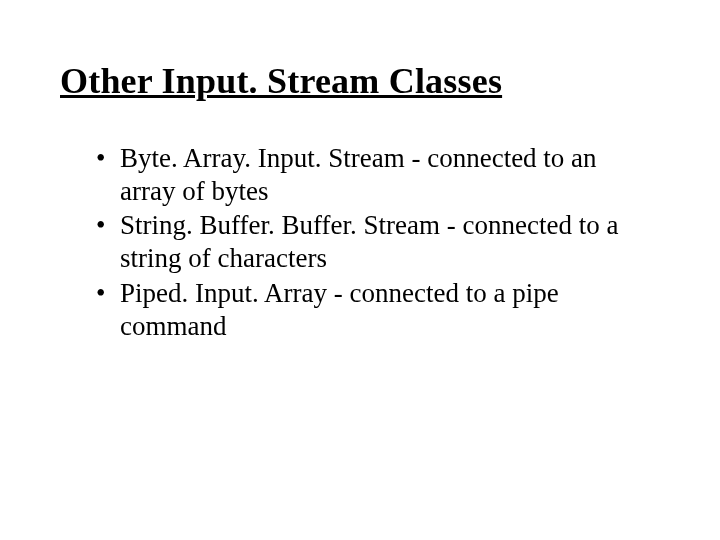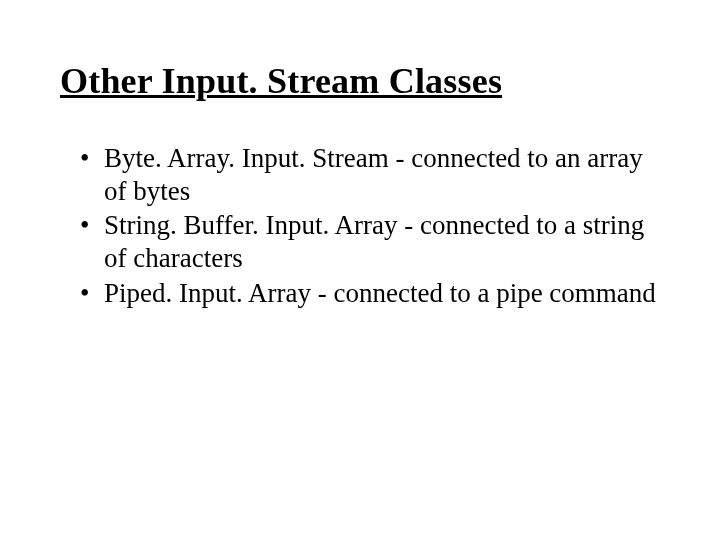--- a/index.html
+++ b/index.html
@@ -18,21 +18,21 @@
     padding: 62px 60px 0 60px;
   }
   .title {
     font-size: 36px;
     text-decoration: underline;
     margin: 0 0 40px 0;
     line-height: 1.1;
     letter-spacing: 0.2px;
   }
   ul.bullets {
-    margin: 0;
+    margin: 16px;
     padding: 0 0 0 20px;
     list-style: none;
   }
   ul.bullets li {
     position: relative;
     font-size: 27px;
     line-height: 1.22;
     padding-left: 24px;
     margin: 0 0 2px 0;
   }
@@ -45,16 +45,16 @@
     line-height: 1.22;
   }
 </style>
 </head>
 <body>
 
 <div class="slide">
   <h1 class="title">Other Input. Stream Classes</h1>
   <ul class="bullets">
     <li>Byte. Array. Input. Stream - connected to an array of bytes</li>
-    <li>String. Buffer. Input. Array - connected to a string of characters</li>
+    <li>String. Buffer. Buffer. Stream - connected to a string of characters</li>
     <li>Piped. Input. Array - connected to a pipe command</li>
   </ul>
 </div>
 
 </body></html>

